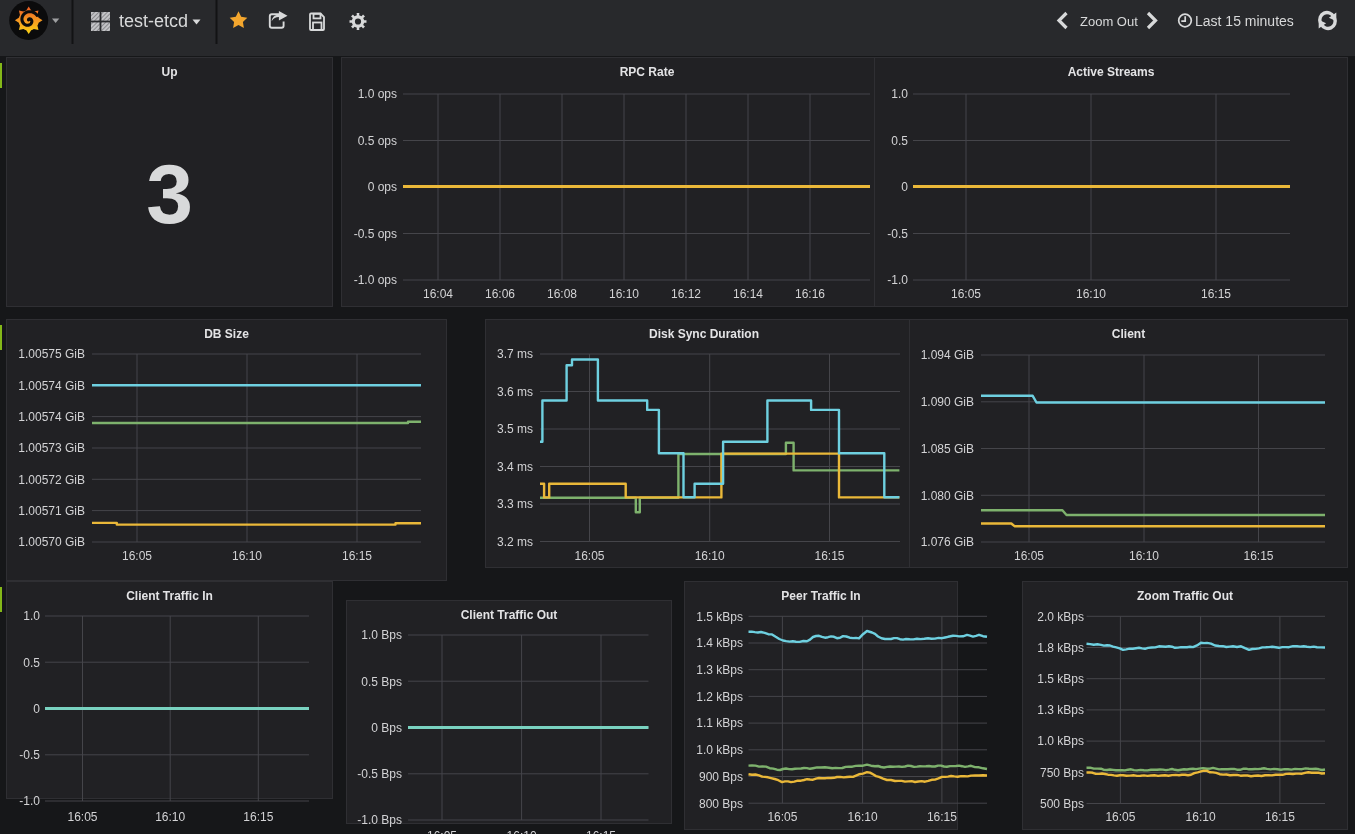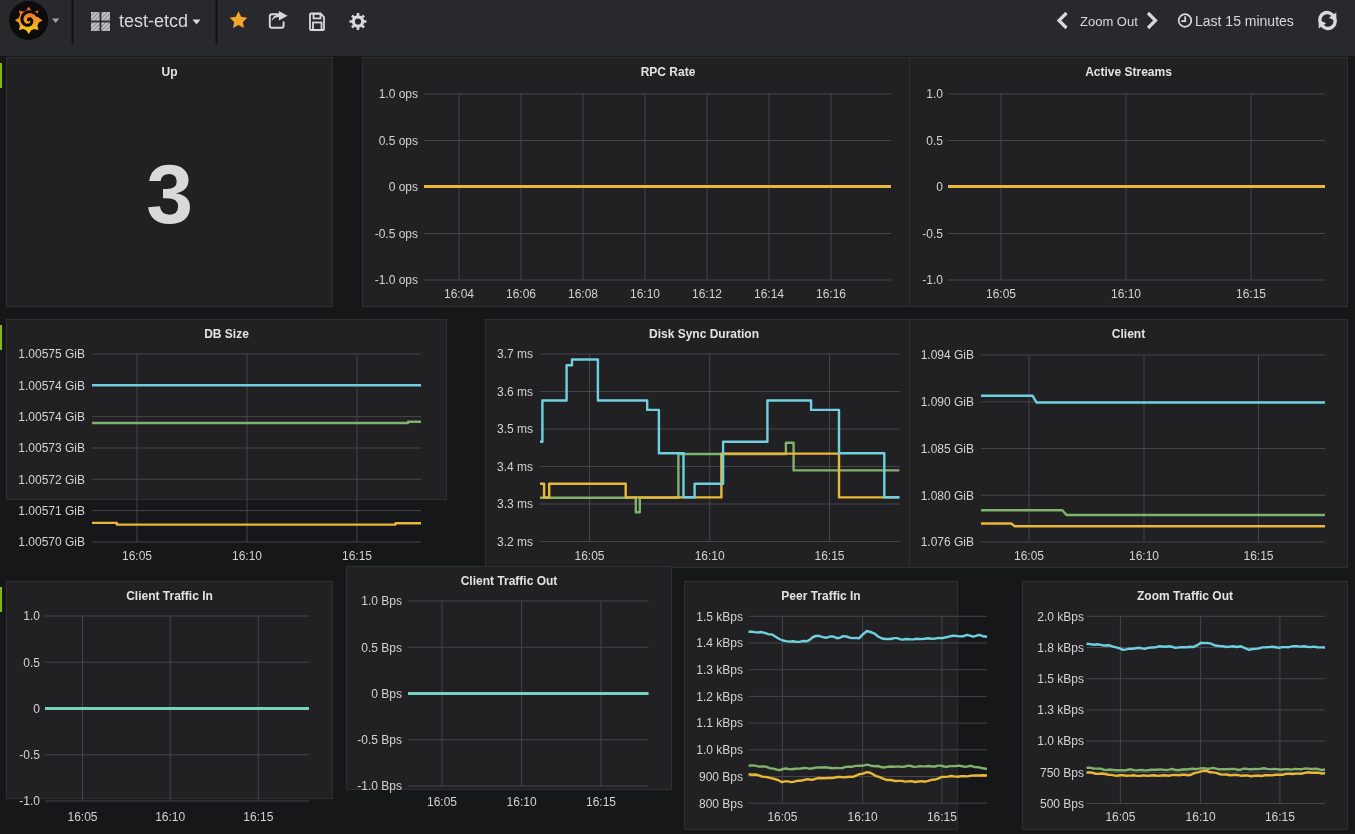--- a/index.html
+++ b/index.html
@@ -74,21 +74,21 @@
     <g fill="#d8d9da">
       <path d="M1336.3,12.6 L1336.3,21.2 L1328.9,17.8 Z"></path>
       <path d="M1318.7,28.4 L1318.7,19.8 L1326.1,23.2 Z"></path>
     </g>
   </svg>
 </div>
 <div class="panel" style="left:6px;top:57px;width:327px;height:250px">
     <div class="ptitle">Up</div>
     <div class="bigstat">3</div>
   </div>
-<div class="panel" style="left:362px;top:57px;width:612px;height:250px">
+<div class="panel" style="left:341px;top:57px;width:612px;height:250px">
     <div class="ptitle">RPC Rate</div>
     <svg width="552" height="250" viewBox="0 0 552 250" style="position:absolute;left:0;top:0" font-family="Liberation Sans, sans-serif">
       <line x1="61.0" y1="36.0" x2="528.0" y2="36.0" stroke="#45454a" stroke-width="1"></line>
       <line x1="61.0" y1="82.5" x2="528.0" y2="82.5" stroke="#45454a" stroke-width="1"></line>
       <line x1="61.0" y1="129.0" x2="528.0" y2="129.0" stroke="#45454a" stroke-width="1"></line>
       <line x1="61.0" y1="175.5" x2="528.0" y2="175.5" stroke="#45454a" stroke-width="1"></line>
       <line x1="61.0" y1="222.0" x2="528.0" y2="222.0" stroke="#45454a" stroke-width="1"></line>
       <line x1="96.0" y1="36.0" x2="96.0" y2="222.0" stroke="#45454a" stroke-width="1"></line>
       <line x1="158.0" y1="36.0" x2="158.0" y2="222.0" stroke="#45454a" stroke-width="1"></line>
       <line x1="220.0" y1="36.0" x2="220.0" y2="222.0" stroke="#45454a" stroke-width="1"></line>
@@ -104,21 +104,21 @@
       <text x="55.0" y="222.0" dy="0.36em" text-anchor="end" font-size="12" font-weight="400" fill="#d3d3d5">-1.0 ops</text>
       <text x="96.0" y="235.5" dy="0.36em" text-anchor="middle" font-size="12" font-weight="400" fill="#d3d3d5">16:04</text>
       <text x="158.0" y="235.5" dy="0.36em" text-anchor="middle" font-size="12" font-weight="400" fill="#d3d3d5">16:06</text>
       <text x="220.0" y="235.5" dy="0.36em" text-anchor="middle" font-size="12" font-weight="400" fill="#d3d3d5">16:08</text>
       <text x="282.0" y="235.5" dy="0.36em" text-anchor="middle" font-size="12" font-weight="400" fill="#d3d3d5">16:10</text>
       <text x="344.0" y="235.5" dy="0.36em" text-anchor="middle" font-size="12" font-weight="400" fill="#d3d3d5">16:12</text>
       <text x="406.0" y="235.5" dy="0.36em" text-anchor="middle" font-size="12" font-weight="400" fill="#d3d3d5">16:14</text>
       <text x="468.0" y="235.5" dy="0.36em" text-anchor="middle" font-size="12" font-weight="400" fill="#d3d3d5">16:16</text>
     </svg>
   </div>
-<div class="panel" style="left:909px;top:57px;width:439px;height:250px">
+<div class="panel" style="left:874px;top:57px;width:474px;height:250px">
     <div class="ptitle">Active Streams</div>
     <svg width="439" height="250" viewBox="0 0 439 250" style="position:absolute;left:0;top:0" font-family="Liberation Sans, sans-serif">
       <line x1="38.0" y1="36.0" x2="415.0" y2="36.0" stroke="#45454a" stroke-width="1"></line>
       <line x1="38.0" y1="82.5" x2="415.0" y2="82.5" stroke="#45454a" stroke-width="1"></line>
       <line x1="38.0" y1="129.0" x2="415.0" y2="129.0" stroke="#45454a" stroke-width="1"></line>
       <line x1="38.0" y1="175.5" x2="415.0" y2="175.5" stroke="#45454a" stroke-width="1"></line>
       <line x1="38.0" y1="222.0" x2="415.0" y2="222.0" stroke="#45454a" stroke-width="1"></line>
       <line x1="91.0" y1="36.0" x2="91.0" y2="222.0" stroke="#45454a" stroke-width="1"></line>
       <line x1="216.0" y1="36.0" x2="216.0" y2="222.0" stroke="#45454a" stroke-width="1"></line>
       <line x1="341.0" y1="36.0" x2="341.0" y2="222.0" stroke="#45454a" stroke-width="1"></line>
@@ -126,21 +126,21 @@
       <text x="33.0" y="36.0" dy="0.36em" text-anchor="end" font-size="12" font-weight="400" fill="#d3d3d5">1.0</text>
       <text x="33.0" y="82.5" dy="0.36em" text-anchor="end" font-size="12" font-weight="400" fill="#d3d3d5">0.5</text>
       <text x="33.0" y="129.0" dy="0.36em" text-anchor="end" font-size="12" font-weight="400" fill="#d3d3d5">0</text>
       <text x="33.0" y="175.5" dy="0.36em" text-anchor="end" font-size="12" font-weight="400" fill="#d3d3d5">-0.5</text>
       <text x="33.0" y="222.0" dy="0.36em" text-anchor="end" font-size="12" font-weight="400" fill="#d3d3d5">-1.0</text>
       <text x="91.0" y="235.5" dy="0.36em" text-anchor="middle" font-size="12" font-weight="400" fill="#d3d3d5">16:05</text>
       <text x="216.0" y="235.5" dy="0.36em" text-anchor="middle" font-size="12" font-weight="400" fill="#d3d3d5">16:10</text>
       <text x="341.0" y="235.5" dy="0.36em" text-anchor="middle" font-size="12" font-weight="400" fill="#d3d3d5">16:15</text>
     </svg>
   </div>
-<div class="panel" style="left:6px;top:319px;width:441px;height:181px">
+<div class="panel" style="left:6px;top:319px;width:441px;height:262px">
     <div class="ptitle">DB Size</div>
     <svg width="441" height="249" viewBox="0 0 441 249" style="position:absolute;left:0;top:0" font-family="Liberation Sans, sans-serif">
       <line x1="85.0" y1="34.0" x2="414.0" y2="34.0" stroke="#45454a" stroke-width="1"></line>
       <line x1="85.0" y1="65.3" x2="414.0" y2="65.3" stroke="#45454a" stroke-width="1"></line>
       <line x1="85.0" y1="96.6" x2="414.0" y2="96.6" stroke="#45454a" stroke-width="1"></line>
       <line x1="85.0" y1="128.0" x2="414.0" y2="128.0" stroke="#45454a" stroke-width="1"></line>
       <line x1="85.0" y1="159.3" x2="414.0" y2="159.3" stroke="#45454a" stroke-width="1"></line>
       <line x1="85.0" y1="190.6" x2="414.0" y2="190.6" stroke="#45454a" stroke-width="1"></line>
       <line x1="85.0" y1="222.0" x2="414.0" y2="222.0" stroke="#45454a" stroke-width="1"></line>
       <line x1="130.0" y1="34.0" x2="130.0" y2="222.0" stroke="#45454a" stroke-width="1"></line>
@@ -226,21 +226,21 @@
       <text x="33.0" y="34.0" dy="0.36em" text-anchor="end" font-size="12" font-weight="400" fill="#d3d3d5">1.0</text>
       <text x="33.0" y="80.2" dy="0.36em" text-anchor="end" font-size="12" font-weight="400" fill="#d3d3d5">0.5</text>
       <text x="33.0" y="126.5" dy="0.36em" text-anchor="end" font-size="12" font-weight="400" fill="#d3d3d5">0</text>
       <text x="33.0" y="172.8" dy="0.36em" text-anchor="end" font-size="12" font-weight="400" fill="#d3d3d5">-0.5</text>
       <text x="33.0" y="219.0" dy="0.36em" text-anchor="end" font-size="12" font-weight="400" fill="#d3d3d5">-1.0</text>
       <text x="75.5" y="235.0" dy="0.36em" text-anchor="middle" font-size="12" font-weight="400" fill="#d3d3d5">16:05</text>
       <text x="163.2" y="235.0" dy="0.36em" text-anchor="middle" font-size="12" font-weight="400" fill="#d3d3d5">16:10</text>
       <text x="251.3" y="235.0" dy="0.36em" text-anchor="middle" font-size="12" font-weight="400" fill="#d3d3d5">16:15</text>
     </svg>
   </div>
-<div class="panel" style="left:346px;top:566px;width:326px;height:224px">
+<div class="panel" style="left:346px;top:600px;width:326px;height:224px">
     <div class="ptitle">Client Traffic Out</div>
     <svg width="326" height="249" viewBox="0 0 326 249" style="position:absolute;left:0;top:0" font-family="Liberation Sans, sans-serif">
       <line x1="61.0" y1="34.0" x2="301.5" y2="34.0" stroke="#45454a" stroke-width="1"></line>
       <line x1="61.0" y1="80.2" x2="301.5" y2="80.2" stroke="#45454a" stroke-width="1"></line>
       <line x1="61.0" y1="126.5" x2="301.5" y2="126.5" stroke="#45454a" stroke-width="1"></line>
       <line x1="61.0" y1="172.8" x2="301.5" y2="172.8" stroke="#45454a" stroke-width="1"></line>
       <line x1="61.0" y1="219.0" x2="301.5" y2="219.0" stroke="#45454a" stroke-width="1"></line>
       <line x1="95.0" y1="34.0" x2="95.0" y2="219.0" stroke="#45454a" stroke-width="1"></line>
       <line x1="174.6" y1="34.0" x2="174.6" y2="219.0" stroke="#45454a" stroke-width="1"></line>
       <line x1="254.0" y1="34.0" x2="254.0" y2="219.0" stroke="#45454a" stroke-width="1"></line>

